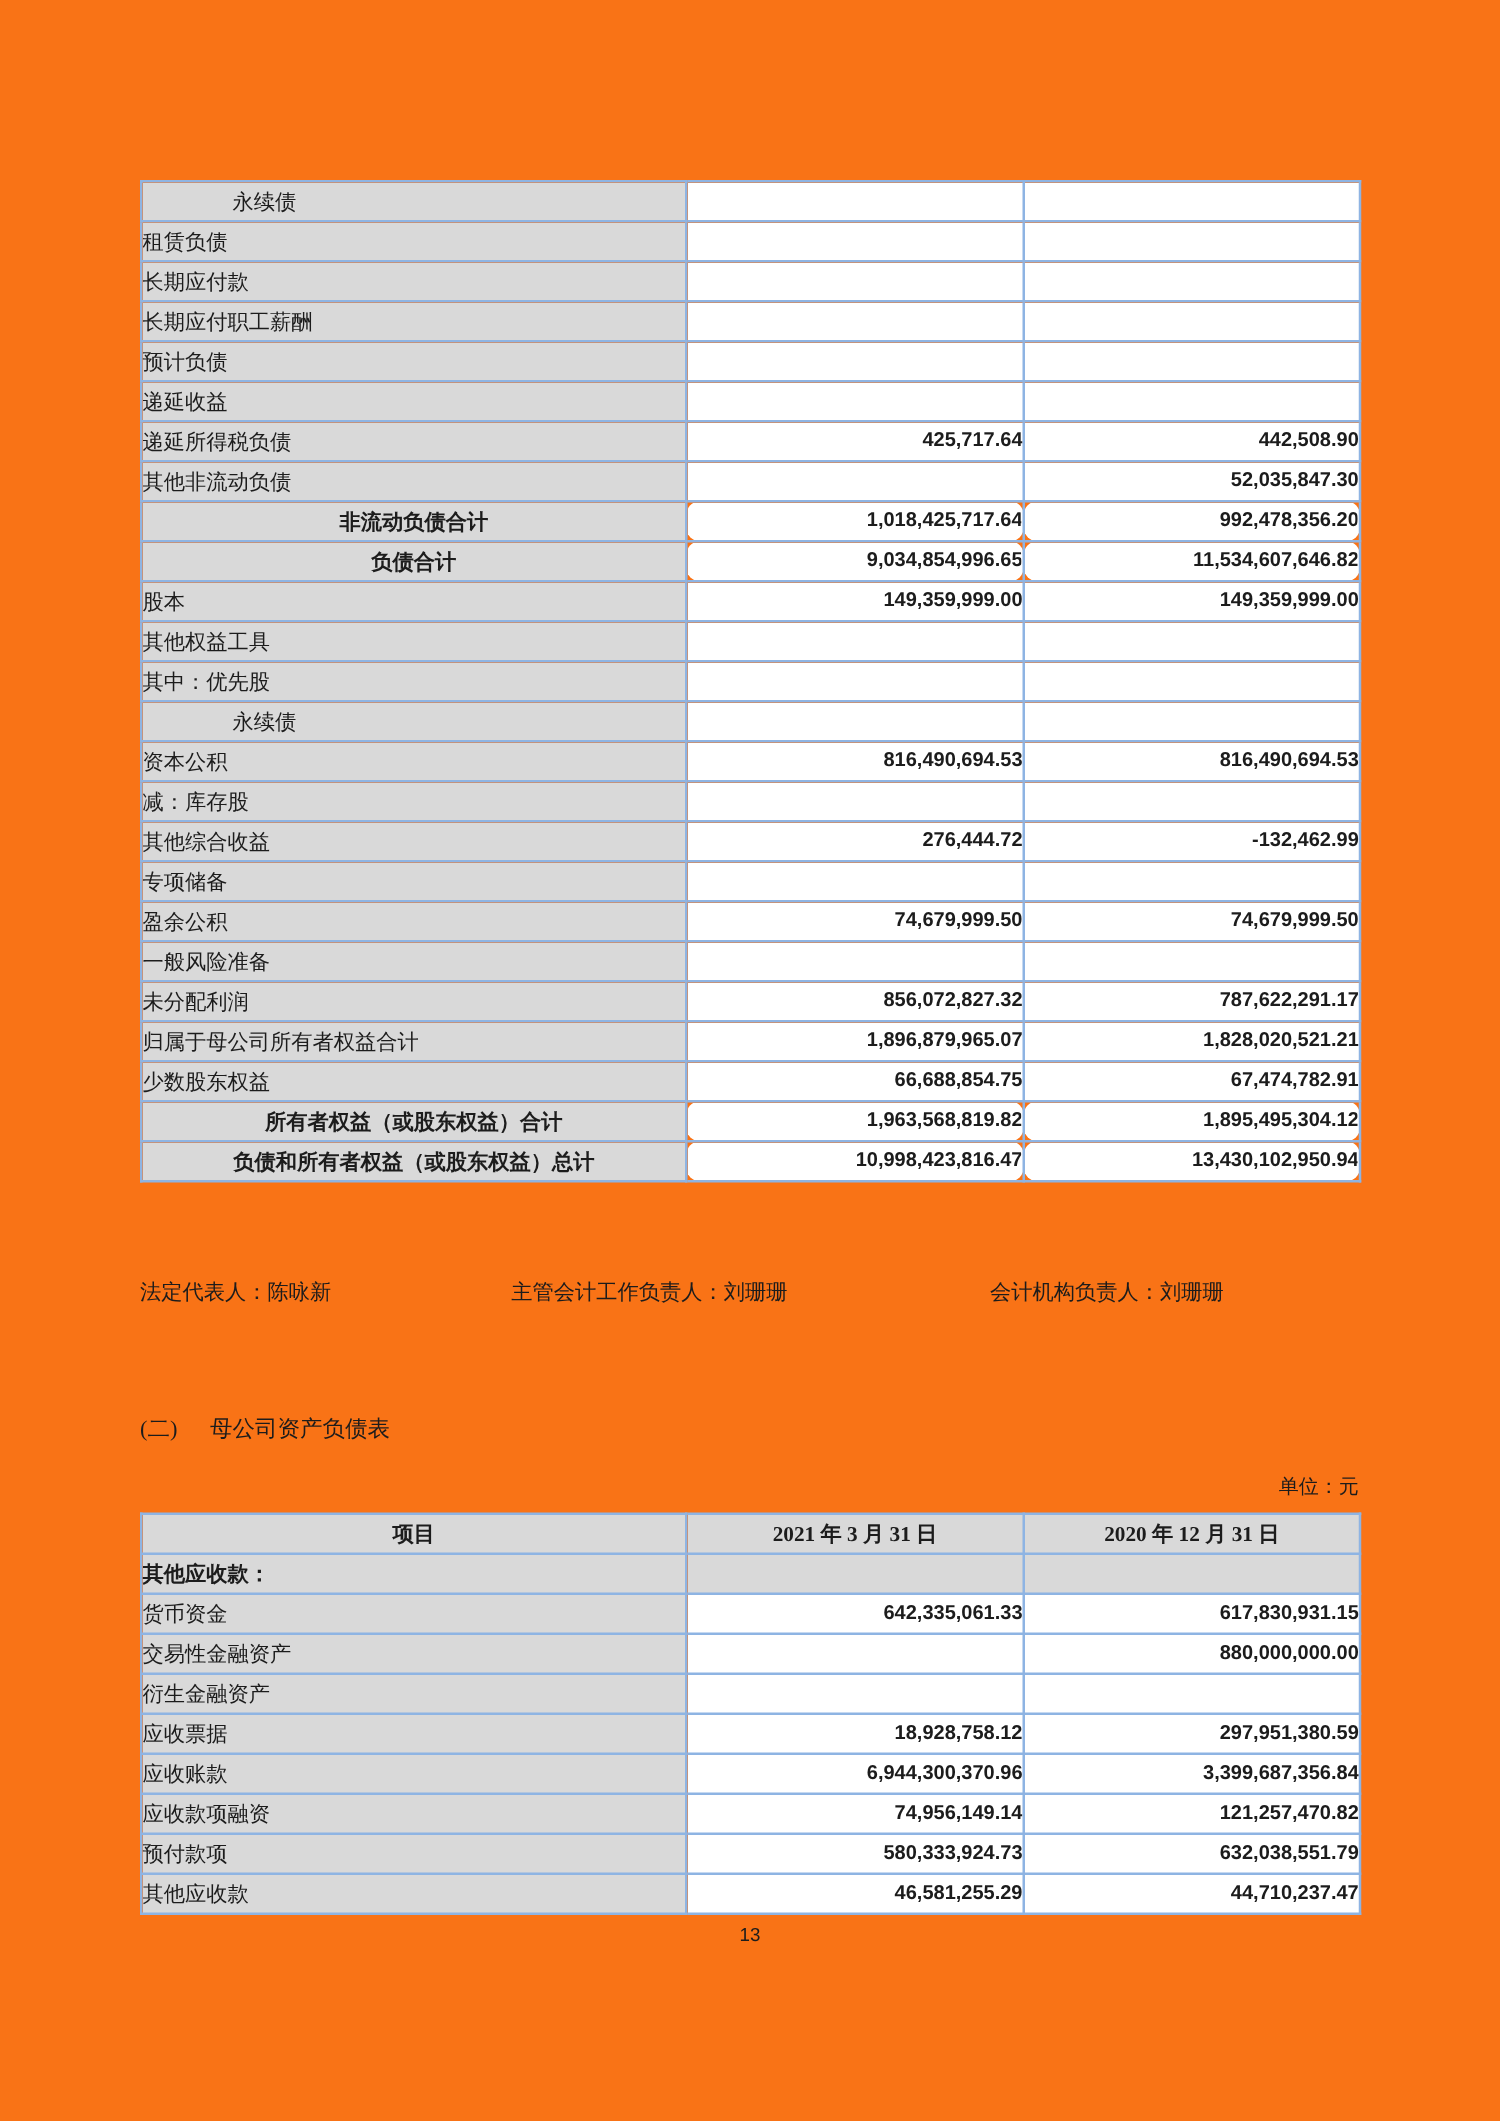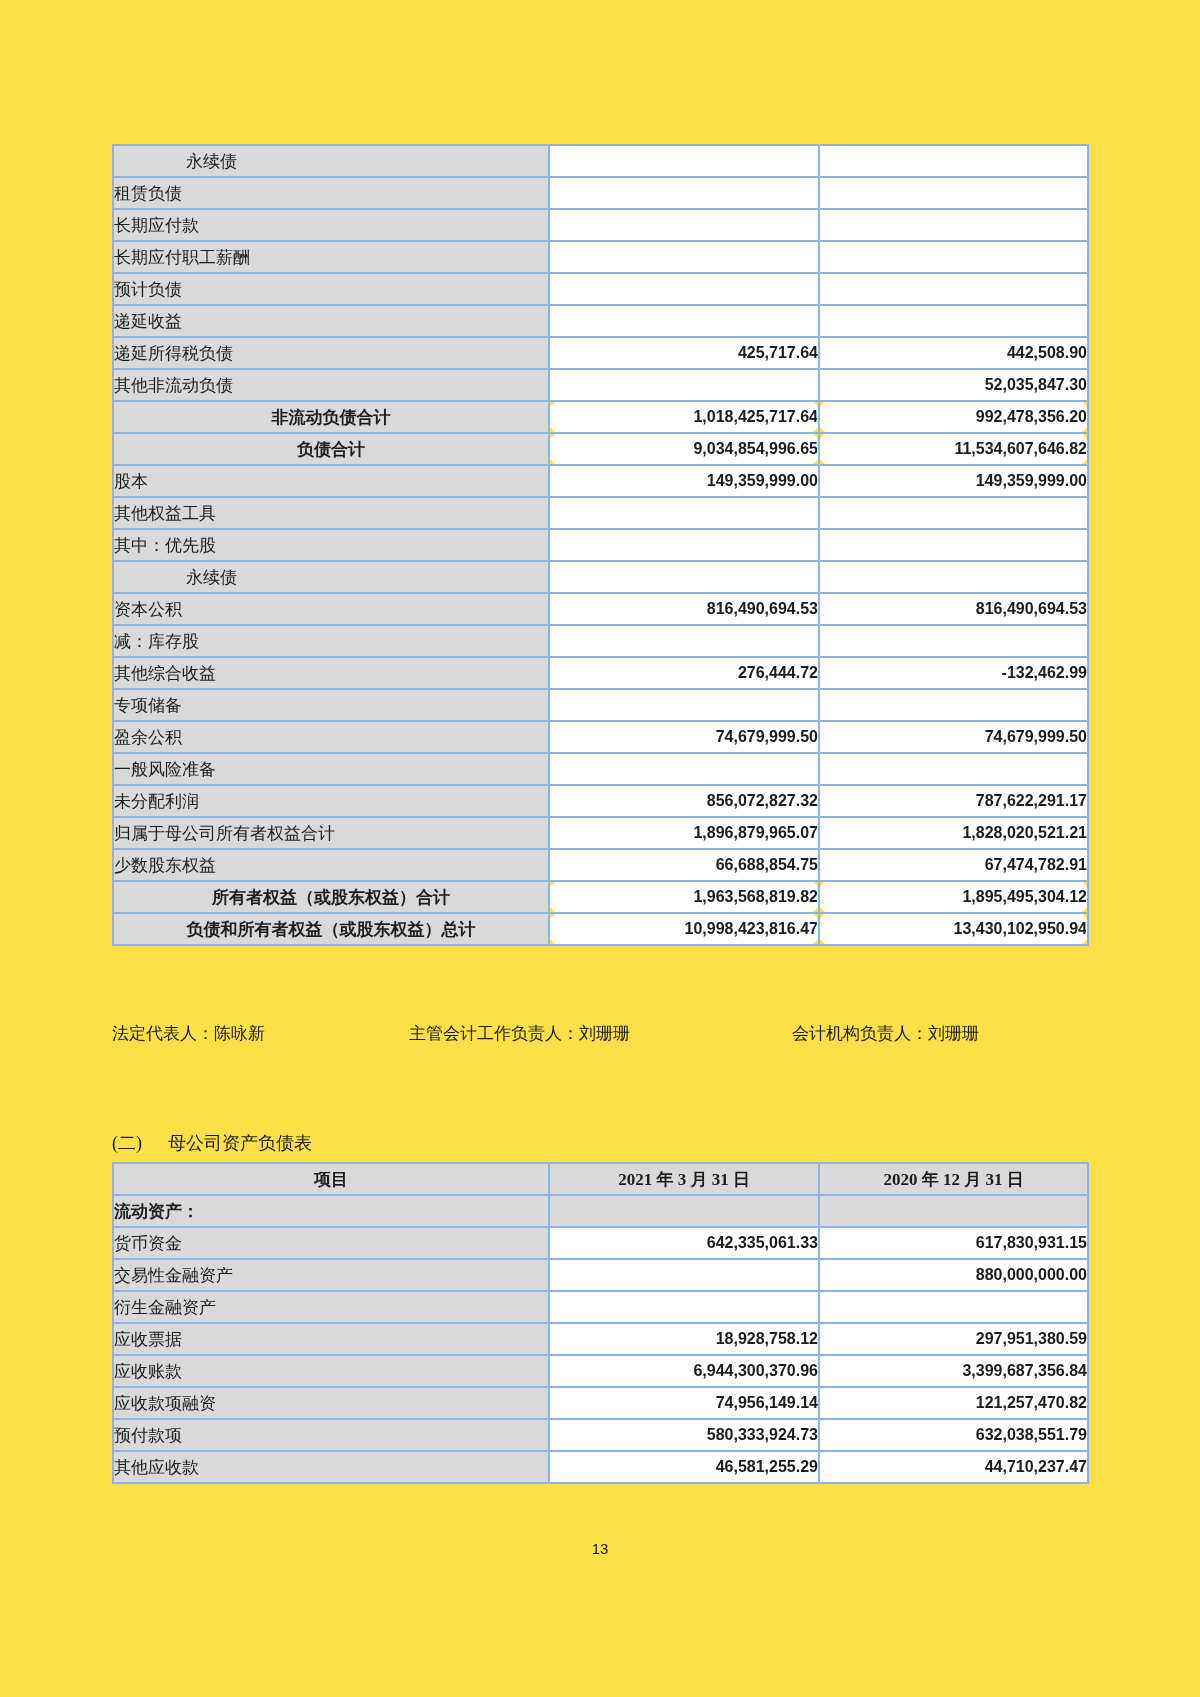--- a/index.html
+++ b/index.html
@@ -1,17 +1,17 @@
 <!DOCTYPE html>
 <html><head>
 <meta charset="utf-8">
 <style>
   html,body { margin:0; padding:0; background:#ffffff; }
   .page {
-    position:relative; width:1200px; height:1697px; background:#fde047;
+    position:relative; width:1200px; height:1697px; background:#f97316;
     font-family:"Liberation Serif","DejaVu Serif",serif; color:#1c1c1c;
     overflow:hidden;
   }
   table.fin {
     border-collapse:collapse; table-layout:fixed; width:975px;
     position:absolute; left:112px;
   }
   table.fin td, table.fin th {
     border:2px solid #8eb4e3; overflow:hidden; white-space:nowrap;
     vertical-align:middle; height:30px; padding:0;
@@ -26,21 +26,21 @@
     background:#ffffff; text-align:right; padding-right:10px;
     font-family:"Liberation Sans","DejaVu Sans",sans-serif;
     font-size:16px; font-weight:600;
   }
   tr.indent .label-cell { padding-left:72px; }
   tr.section .label-cell { font-weight:bold; }
   tr.section .num-cell { background:#d9d9d9; }
   tr.total .label-cell { text-align:center; padding-left:0; font-weight:bold; }
   tr.total .num-cell { font-weight:700;border-radius:11px; }
   #table1 { top:144px; }
-  #table2 { top:1162px; }
+  #table2 { top:1210px; }
   .signatures {
     position:absolute; left:112px; top:1022px; width:975px; height:24px;
     font-size:17px;
   }
   .signatures span { position:absolute; top:0; white-space:nowrap; }
   .sig-1 { left:0; }
   .sig-2 { left:297px; }
   .sig-3 { left:680px; }
   .section-title {
     position:absolute; left:112px; top:1131px; font-size:18px; font-weight:normal;
@@ -215,21 +215,21 @@
     </colgroup>
     <thead>
       <tr style="height:29px;">
         <th>项目</th>
         <th>2021 年 3 月 31 日</th>
         <th>2020 年 12 月 31 日</th>
       </tr>
     </thead>
     <tbody>
         <tr class="section">
-          <td class="label-cell">流动资产：</td>
+          <td class="label-cell">其他应收款：</td>
           <td class="num-cell"></td>
           <td class="num-cell"></td>
         </tr>
         <tr class="item">
           <td class="label-cell">货币资金</td>
           <td class="num-cell">642,335,061.33</td>
           <td class="num-cell">617,830,931.15</td>
         </tr>
         <tr class="item">
           <td class="label-cell">交易性金融资产</td>

